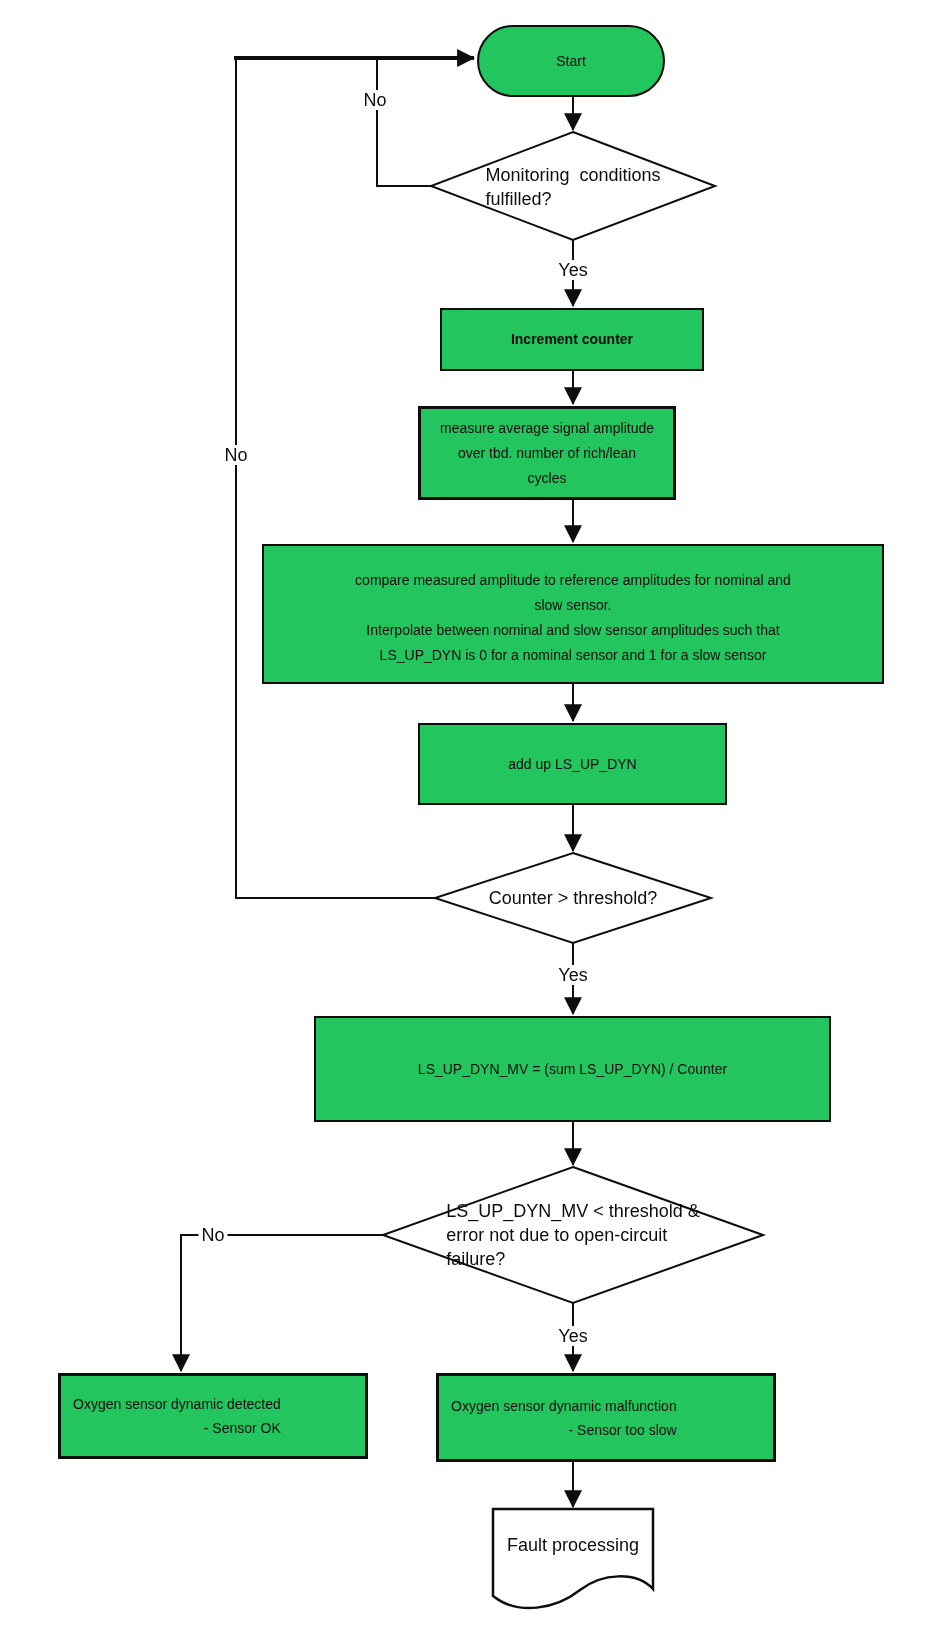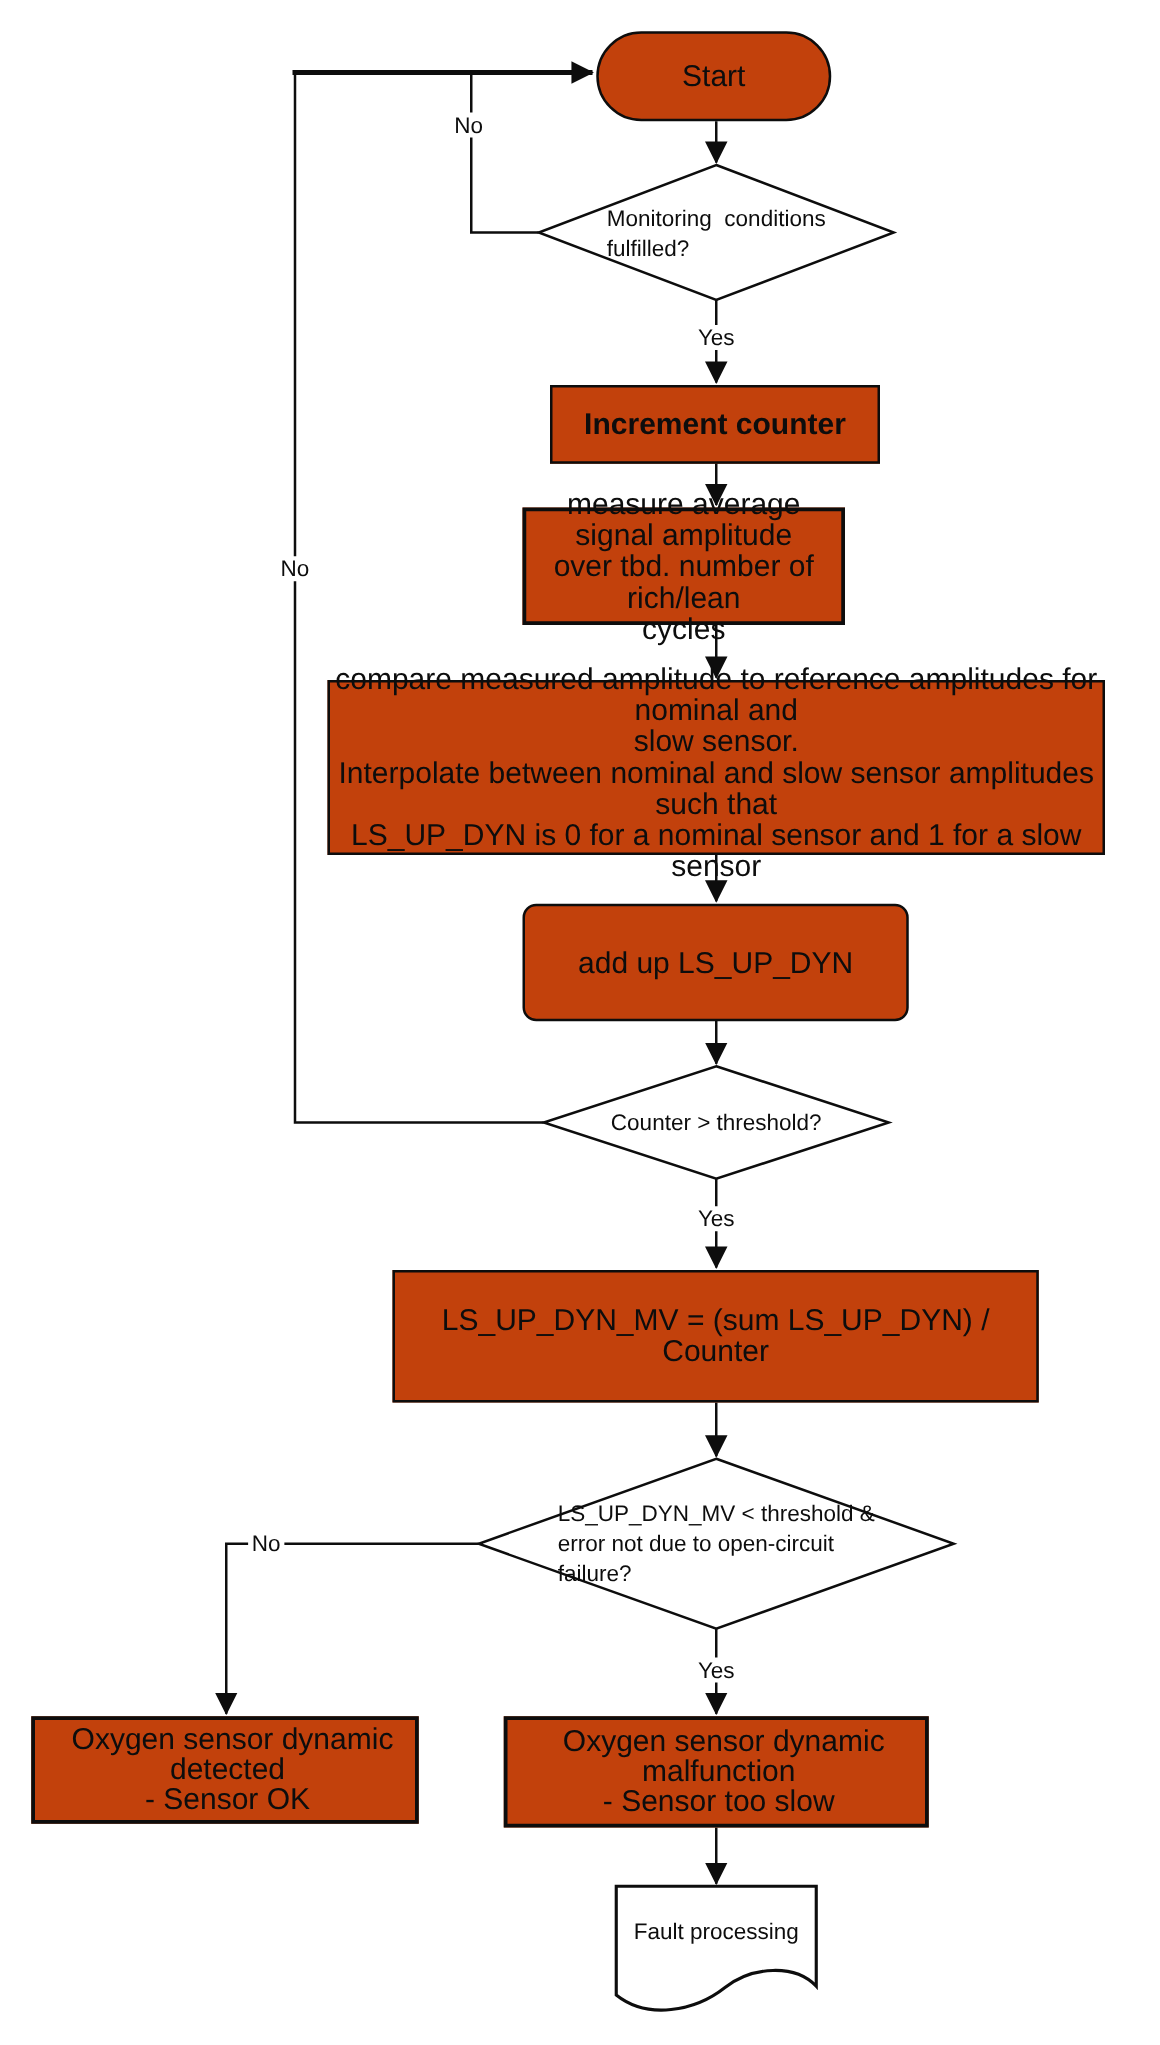--- a/index.html
+++ b/index.html
@@ -13,25 +13,25 @@
     overflow: hidden;
   }
   .stage svg.wires {
     position: absolute;
     left: 0; top: 0;
     width: 928px; height: 1636px;
   }
   .node {
     position: absolute;
     box-sizing: border-box;
-    background: #c2410c;
+    background: #22c55e;
     display: flex;
     align-items: center;
     justify-content: center;
-    font-size: 24px;
+    font-size: 14px;
     line-height: 25px;
     text-align: center;
     white-space: pre-wrap;
   }
   .rect  { border: 2.5px solid #0d0d0d; }
   .rect-thick { border: 3px solid #0d0d0d; }
   .terminator {
     border: 2.5px solid #0d0d0d;
     border-radius: 36px;
   }
@@ -44,24 +44,25 @@
     line-height: 24px;
     text-align: left;
     white-space: pre-wrap;
     background: transparent;
     pointer-events: none;
   }
   .outcome {
     justify-content: center;
     align-items: flex-start;
     flex-direction: column;
-    text-align: center;
+    text-align: right;
     padding-left: 4px;
     text-indent: 8px;    
     line-height: 24px;
+    margin-left: 33px;
   }
   .compare-node {
     align-items: center;
     padding-top: 8px;
     line-height: 25px;
   }
   .lbl {
     position: absolute;
     transform: translate(-50%, -50%);
     background: #ffffff;
@@ -127,21 +128,21 @@
 cycles</span>
   </div>
 
   <div class="node rect compare-node" style="left:262px; top:544px; width:622px; height:140px;">
     <span>compare measured amplitude to reference amplitudes for nominal and
 slow sensor.
 Interpolate between nominal and slow sensor amplitudes such that
 LS_UP_DYN is 0 for a nominal sensor and 1 for a slow sensor</span>
   </div>
 
-  <div class="node rect" style="left:418px; top:723px; width:309px; height:94px;border-radius:11px;">
+  <div class="node rect" style="left:418px; top:723px; width:309px; height:82px;">
     <span>add up LS_UP_DYN</span>
   </div>
 
   <div class="node rect" style="left:314px; top:1016px; width:517px; height:106px;align-items:center;">
     <span>LS_UP_DYN_MV = (sum LS_UP_DYN) / Counter</span>
   </div>
 
   <div class="node rect-thick outcome" style="left:25px; top:1373px; width:310px; height:86px;">
     <span>Oxygen sensor dynamic detected
 - Sensor OK</span>

